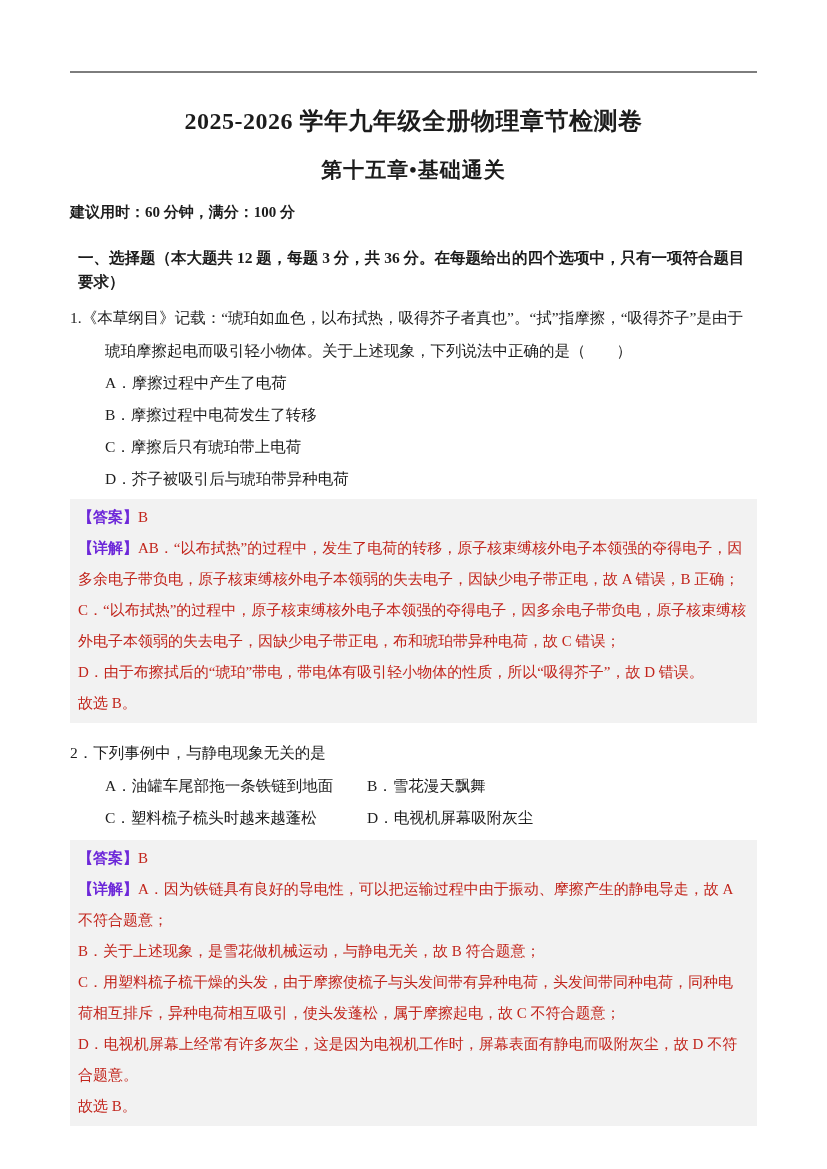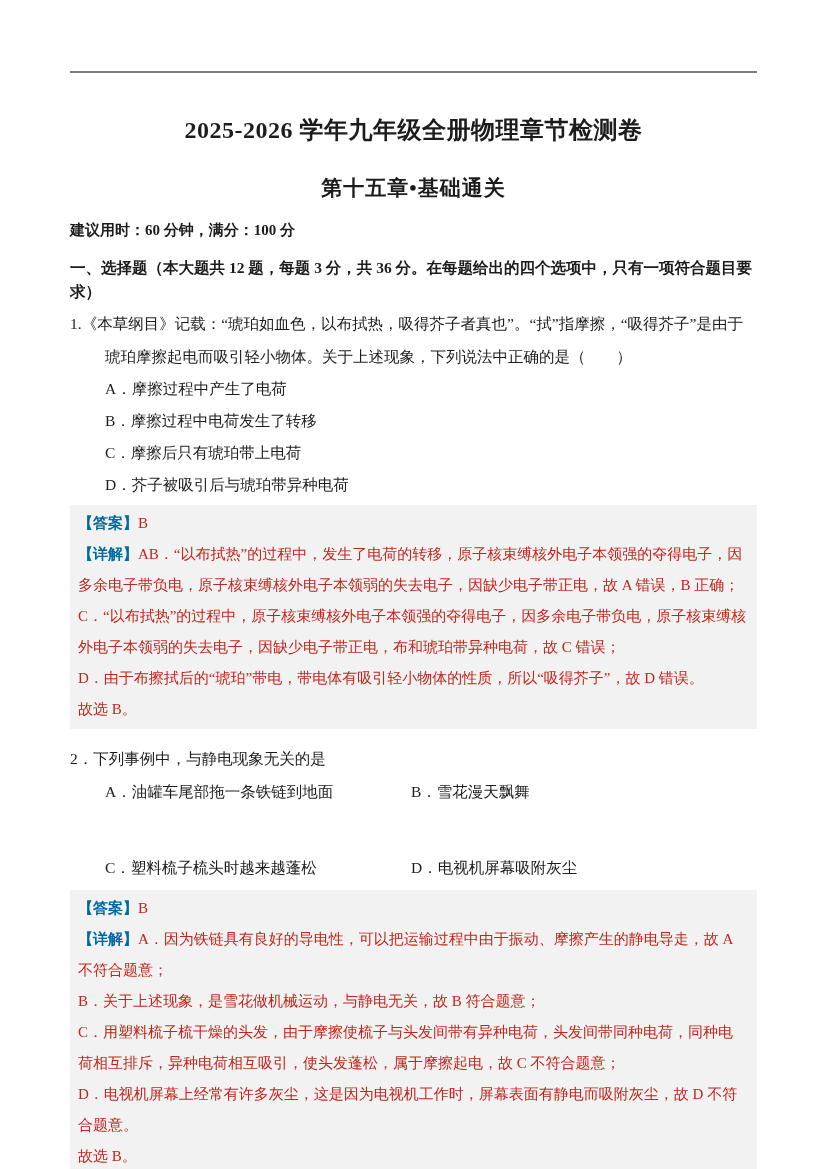--- a/index.html
+++ b/index.html
@@ -16,21 +16,21 @@
     position: absolute;
     left: 70px;
     top: 71px;
     width: 687px;
     height: 2px;
     background: #7d7d7d;
   }
   .content { padding: 0 70px; }
   .title {
     padding-top: 101px;
-    margin: 13px;
+    margin: 4px;
     text-align: center;
     font-size: 24px;
     line-height: 32px;
     font-weight: 700;
     letter-spacing: 0.5px;
   }
   .subtitle {
     padding-top: 15px;
     margin: 0;
     text-align: center;
@@ -42,21 +42,21 @@
   .meta {
     padding-top: 18px;
     margin: 0;
     text-align: left;
     font-size: 15px;
     line-height: 20px;
     font-weight: 700;
   }
   .section-heading {
     padding-top: 16px;
-    margin: 0;
+    margin: 8px;
     font-size: 15.5px;
     line-height: 24px;
     font-weight: 700;
   }
   .stem {
     margin: 4px 0 0 0;
     padding-left: 35px;
     text-indent: -35px;
     font-size: 15.5px;
     line-height: 32.5px;
@@ -65,42 +65,41 @@
     margin: 0;
     padding-left: 35px;
     font-size: 15.5px;
     line-height: 32px;
     font-family: Liberation Serif, serif;
   }
   .opt-grid {
     display: grid;
     grid-template-columns: 262px 1fr;
     padding-left: 35px;
-    gap: 44px;
   }
   .opt-grid p {
     margin: 0;
     padding-left: 0;
     font-size: 15.5px;
     line-height: 32px;
   }
   .answer-block {
     background: #f2f2f2;
     margin-top: 4px;
     padding: 3px 10px 4px 8px;
   }
   .answer-block.second { margin-top: 6px; }
   .answer-block p {
     margin: 0;
     font-size: 15px;
     line-height: 31px;
     color: #c2251c;
   }
   .answer-block .label {
-    color: #0369a1;
+    color: #6d28d9;
     font-weight: 700;
   }
   .q2 { margin-top: 14px; }
 </style>
 </head>
 <body>
 
 <div class="page">
   <div class="top-rule"></div>
   <div class="content">

